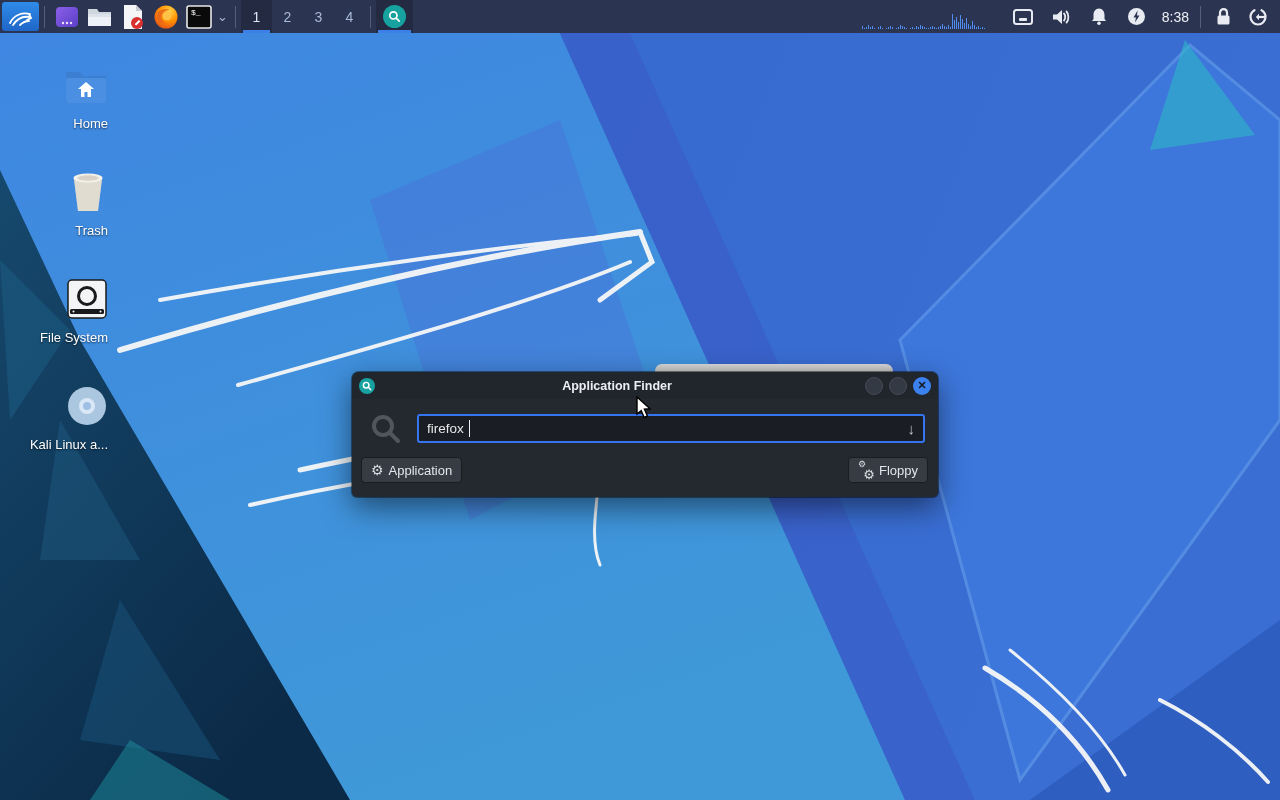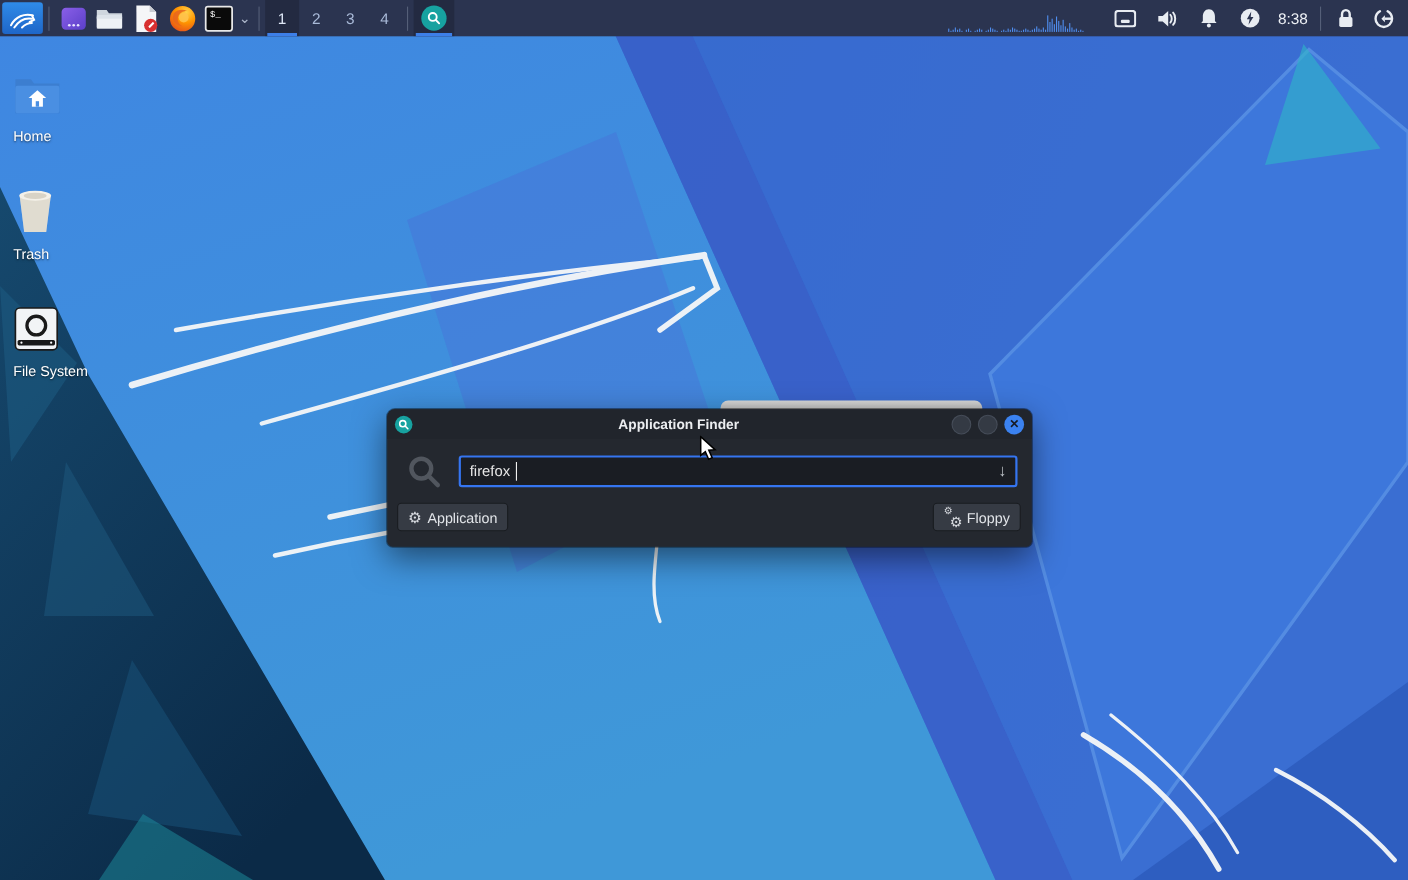--- a/index.html
+++ b/index.html
@@ -31,21 +31,21 @@
   .finder-badge.small { width:16px; height:16px; }
   .spacer { flex:1 1 auto; }
   .cpu-graph { width:128px; height:24px; display:flex; align-items:flex-end; margin-right:14px; flex:0 0 auto; }
   .cpu-bar { width:1.5px; margin-right:0.5px; background:#4f8ef0; flex:0 0 auto; }
   .tray-slot { width:38px; height:33px; display:flex; align-items:center; justify-content:center; flex:0 0 auto; }
   .clock { color:#eef1f6; font-size:14px; padding:0 6px; flex:0 0 auto; }
 
   
   .desktop-icons { position:absolute; left:12px; top:50px; width:96px; z-index:1; }
   .di-cell { width:96px; height:88px; margin-bottom:19px; display:flex; flex-direction:column;
-             align-items:flex-start; justify-content:flex-start; }
+             align-items:flex-end; justify-content:flex-start; }
   .di-art { height:56px; display:flex; align-items:flex-end; justify-content:center; }
   .di-label { margin-top:10px; color:#ffffff; font-size:13px; text-align:center;
               text-shadow:0 1px 2px rgba(0,0,0,0.65); white-space:nowrap; }
 
   
   .behind-window { position:absolute; left:655px; top:364px; width:238px; height:16px;
                    border-radius:7px 7px 0 0; z-index:1;
                    background:linear-gradient(180deg,#dadada,#a6a6a6); }
 
   
@@ -376,20 +376,30 @@
           <rect x="2" y="2" width="38" height="38" rx="4" fill="#f2f4f6" stroke="#1a1a1a" stroke-width="1.5"></rect>
           <circle cx="21" cy="18" r="8.5" fill="none" stroke="#1a1a1a" stroke-width="3"></circle>
           <rect x="4" y="31" width="34" height="5" rx="1.5" fill="#1a1a1a"></rect>
           <circle cx="7.5" cy="33.5" r="1" fill="#ffffff"></circle>
             <circle cx="34.5" cy="33.5" r="1" fill="#ffffff"></circle>
         </svg>
       </div>
       <div class="di-label">File System</div>
     </div>
 
+    <div class="di-cell">
+      <div class="di-art">
+        <svg width="42" height="42" viewBox="0 0 42 42">
+          <circle cx="21" cy="21" r="19" fill="#b9d2ec" opacity="0.92"></circle>
+          <circle cx="21" cy="21" r="8" fill="#d9e7f6"></circle>
+          <circle cx="21" cy="21" r="4" fill="#9fc0e4"></circle>
+        </svg>
+      </div>
+      <div class="di-label">Kali Linux a...</div>
+    </div>
 
   </div>
 
   <div class="finder">
     <div class="finder-titlebar">
       <div class="finder-badge small">
         <svg width="10" height="10" viewBox="0 0 13 13">
             <circle cx="5.4" cy="5.4" r="3.6" fill="none" stroke="#ffffff" stroke-width="1.9"></circle>
             <line x1="8.2" y1="8.2" x2="11.4" y2="11.4" stroke="#ffffff" stroke-width="1.9" stroke-linecap="round"></line>
           </svg>

